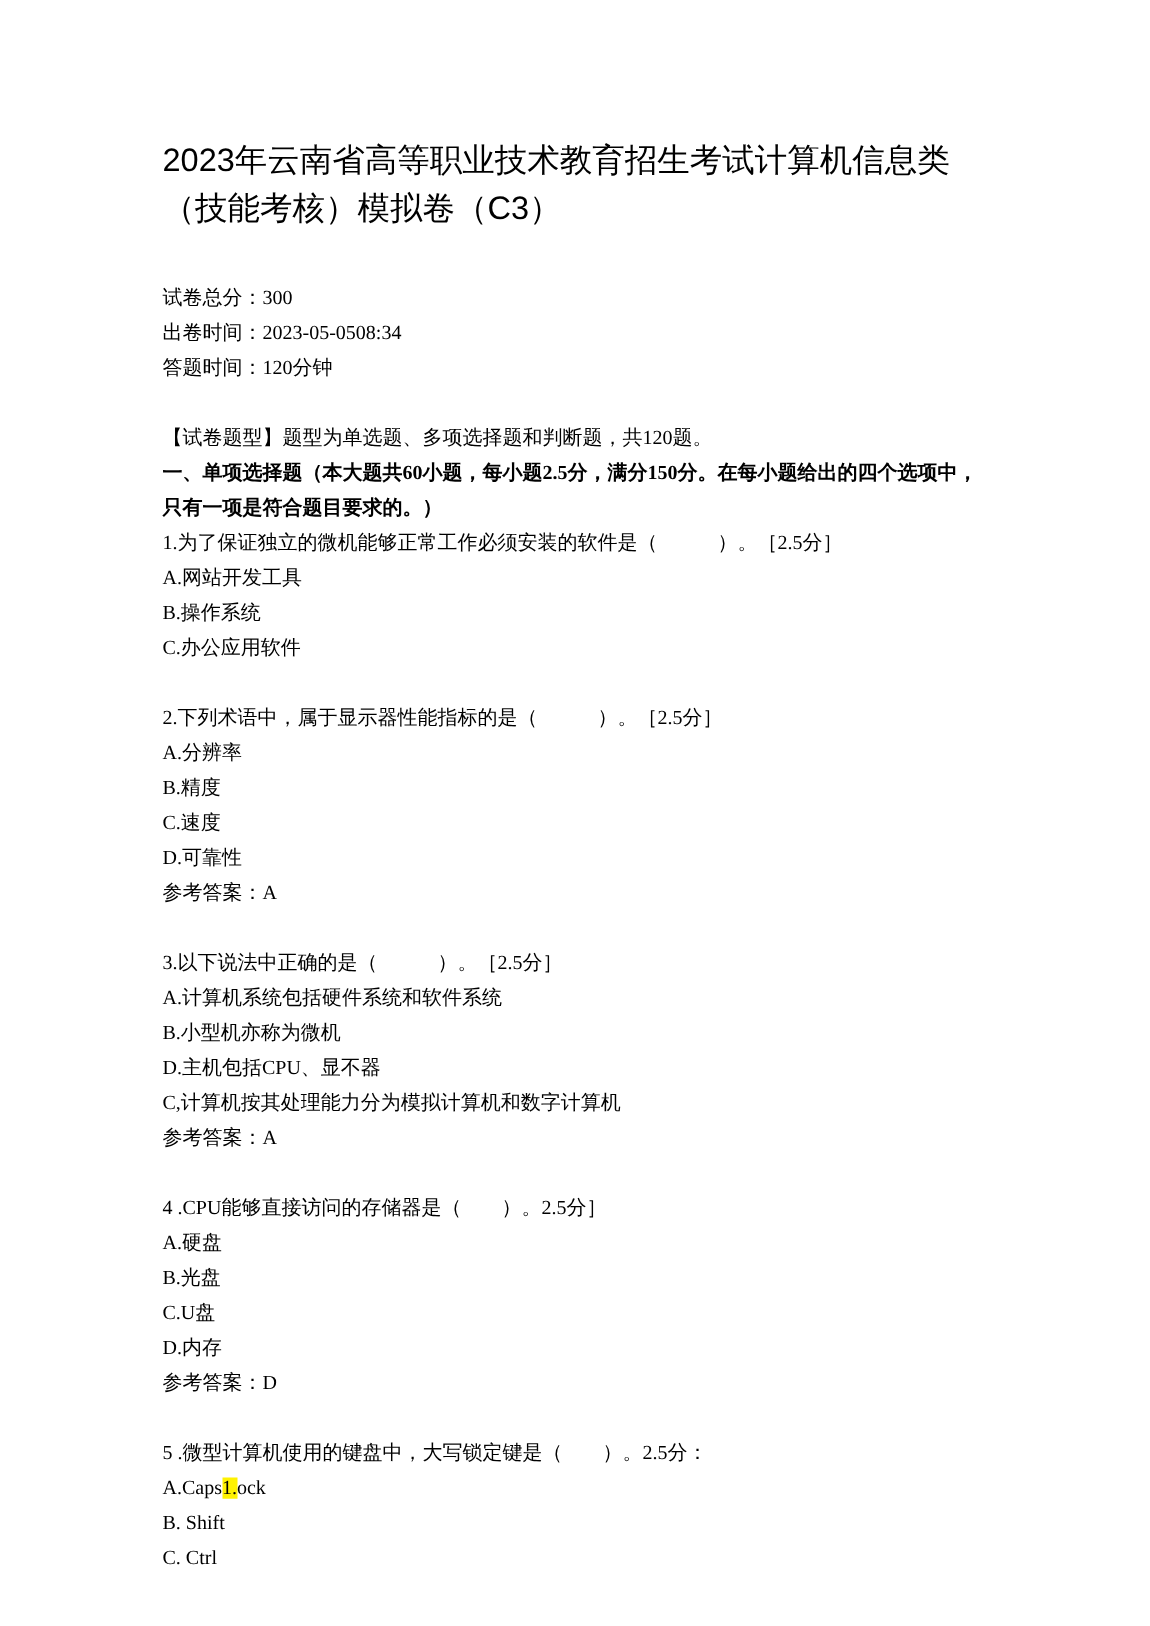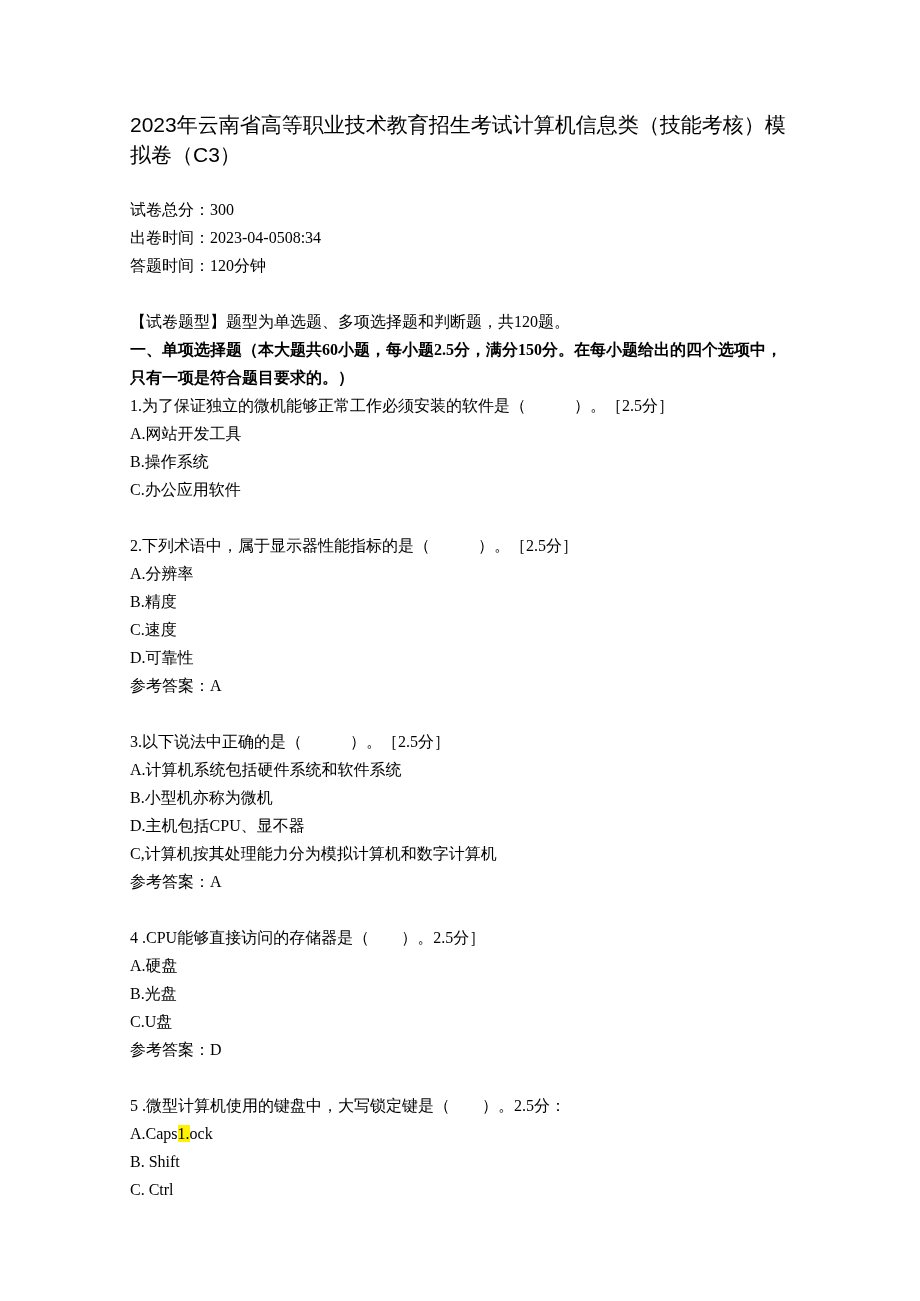--- a/index.html
+++ b/index.html
@@ -12,24 +12,24 @@
     line-height: 1.75;
   }
   .page {
     width: 920px;
     min-height: 1301px;
     box-sizing: border-box;
     padding: 110px 130px 60px 130px;
   }
   .title {
     font-family: "Microsoft YaHei", "SimHei", sans-serif;
-    font-size: 21px;
+    font-size: 26px;
     font-weight: 400;
     line-height: 1.45;
-    margin-bottom: 25px;
+    margin-bottom: 40px;
   }
   .meta-line {
     line-height: 1.75;
   }
   .spacer {
     height: 28px;
   }
   .section-intro {
     line-height: 1.75;
   }
@@ -51,21 +51,21 @@
   }
 </style>
 </head>
 <body>
 
 <div class="page">
 
   <div class="title">2023年云南省高等职业技术教育招生考试计算机信息类（技能考核）模拟卷（C3）</div>
 
   <div class="meta-line">试卷总分：300</div>
-  <div class="meta-line">出卷时间：2023-04-0508:34</div>
+  <div class="meta-line">出卷时间：2023-05-0508:34</div>
   <div class="meta-line">答题时间：120分钟</div>
 
   <div class="spacer"></div>
 
   <div class="section-intro">【试卷题型】题型为单选题、多项选择题和判断题，共120题。</div>
   <div class="section-heading">一、单项选择题（本大题共60小题，每小题2.5分，满分150分。在每小题给出的四个选项中，只有一项是符合题目要求的。）</div>
 
   <div class="q-block">
     <div class="q-line">1.为了保证独立的微机能够正常工作必须安装的软件是（　　　）。［2.5分］</div>
     <div class="q-line">A.网站开发工具</div>
@@ -95,20 +95,21 @@
     <div class="q-line">参考答案：A</div>
   </div>
 
   <div class="q-gap"></div>
 
   <div class="q-block">
     <div class="q-line">4 .CPU能够直接访问的存储器是（　　）。2.5分］</div>
     <div class="q-line">A.硬盘</div>
     <div class="q-line">B.光盘</div>
     <div class="q-line">C.U盘</div>
+    <div class="q-line">D.内存</div>
     <div class="q-line">参考答案：D</div>
   </div>
 
   <div class="q-gap"></div>
 
   <div class="q-block">
     <div class="q-line">5 .微型计算机使用的键盘中，大写锁定键是（　　）。2.5分：</div>
     <div class="q-line"><span>A.Caps</span><span class="hl">1.</span><span>ock</span></div>
     <div class="q-line">B. Shift</div>
     <div class="q-line">C. Ctrl</div>

